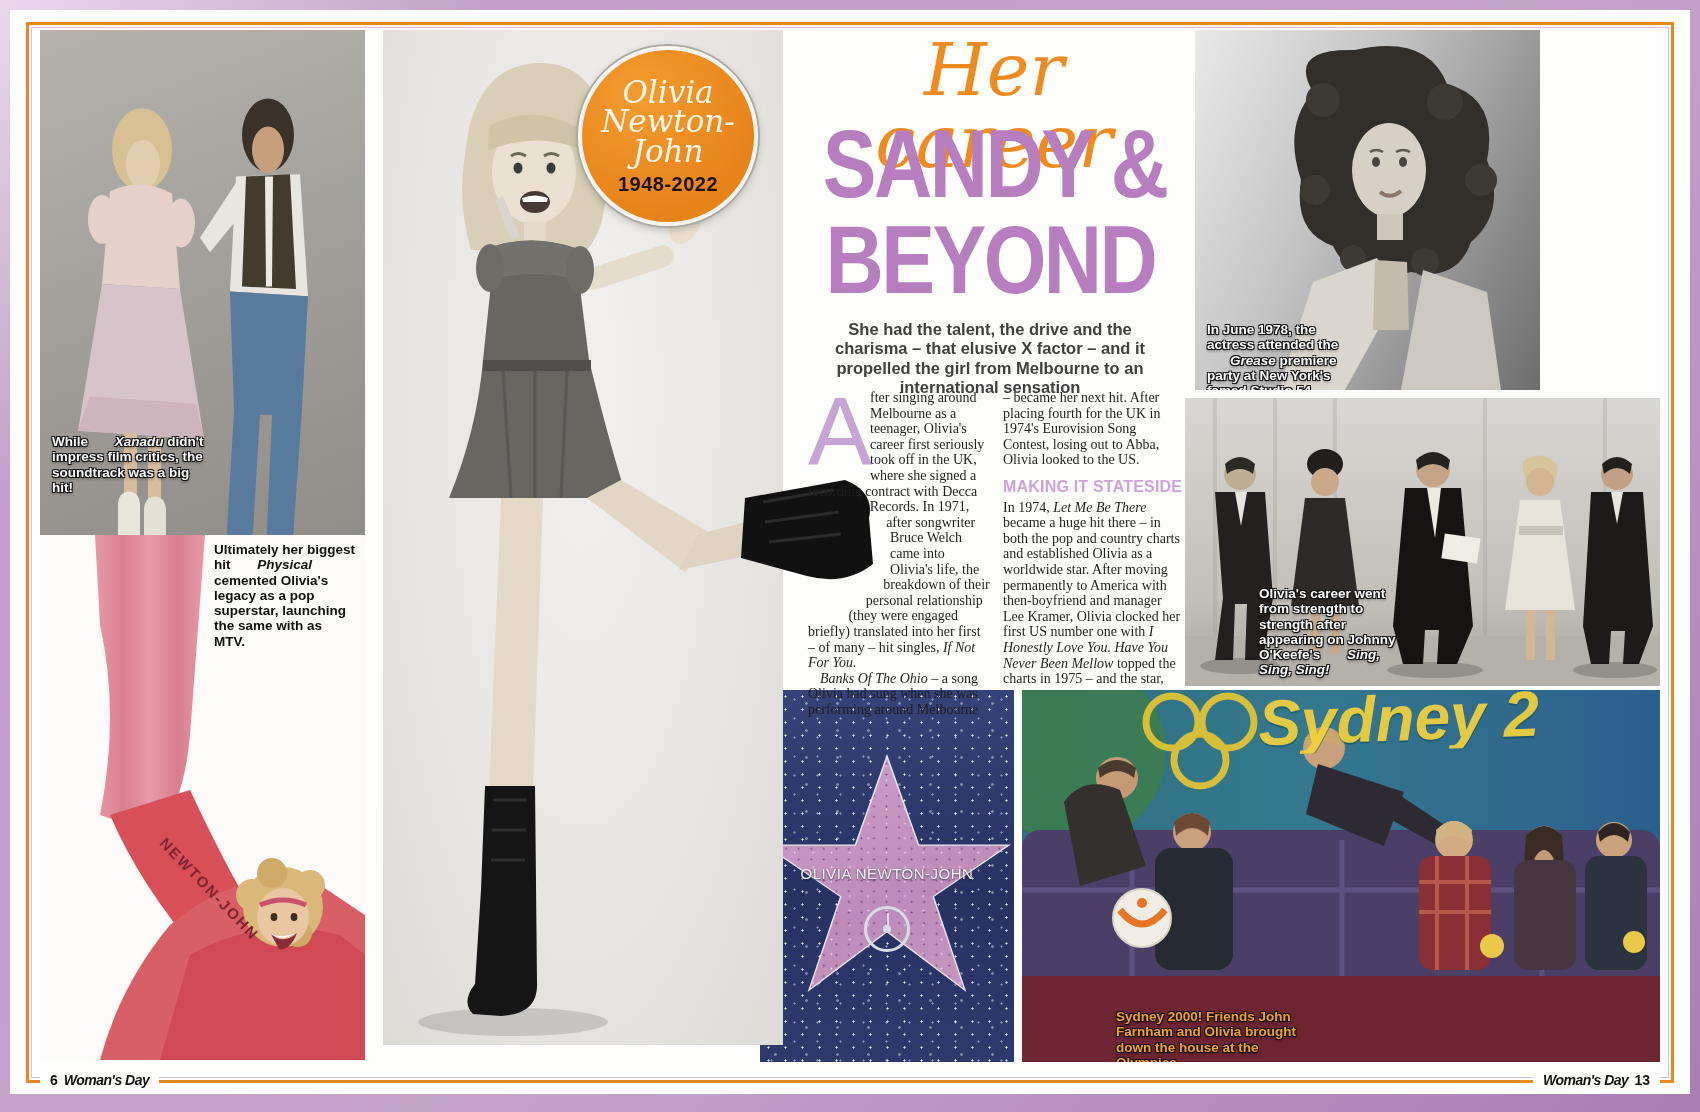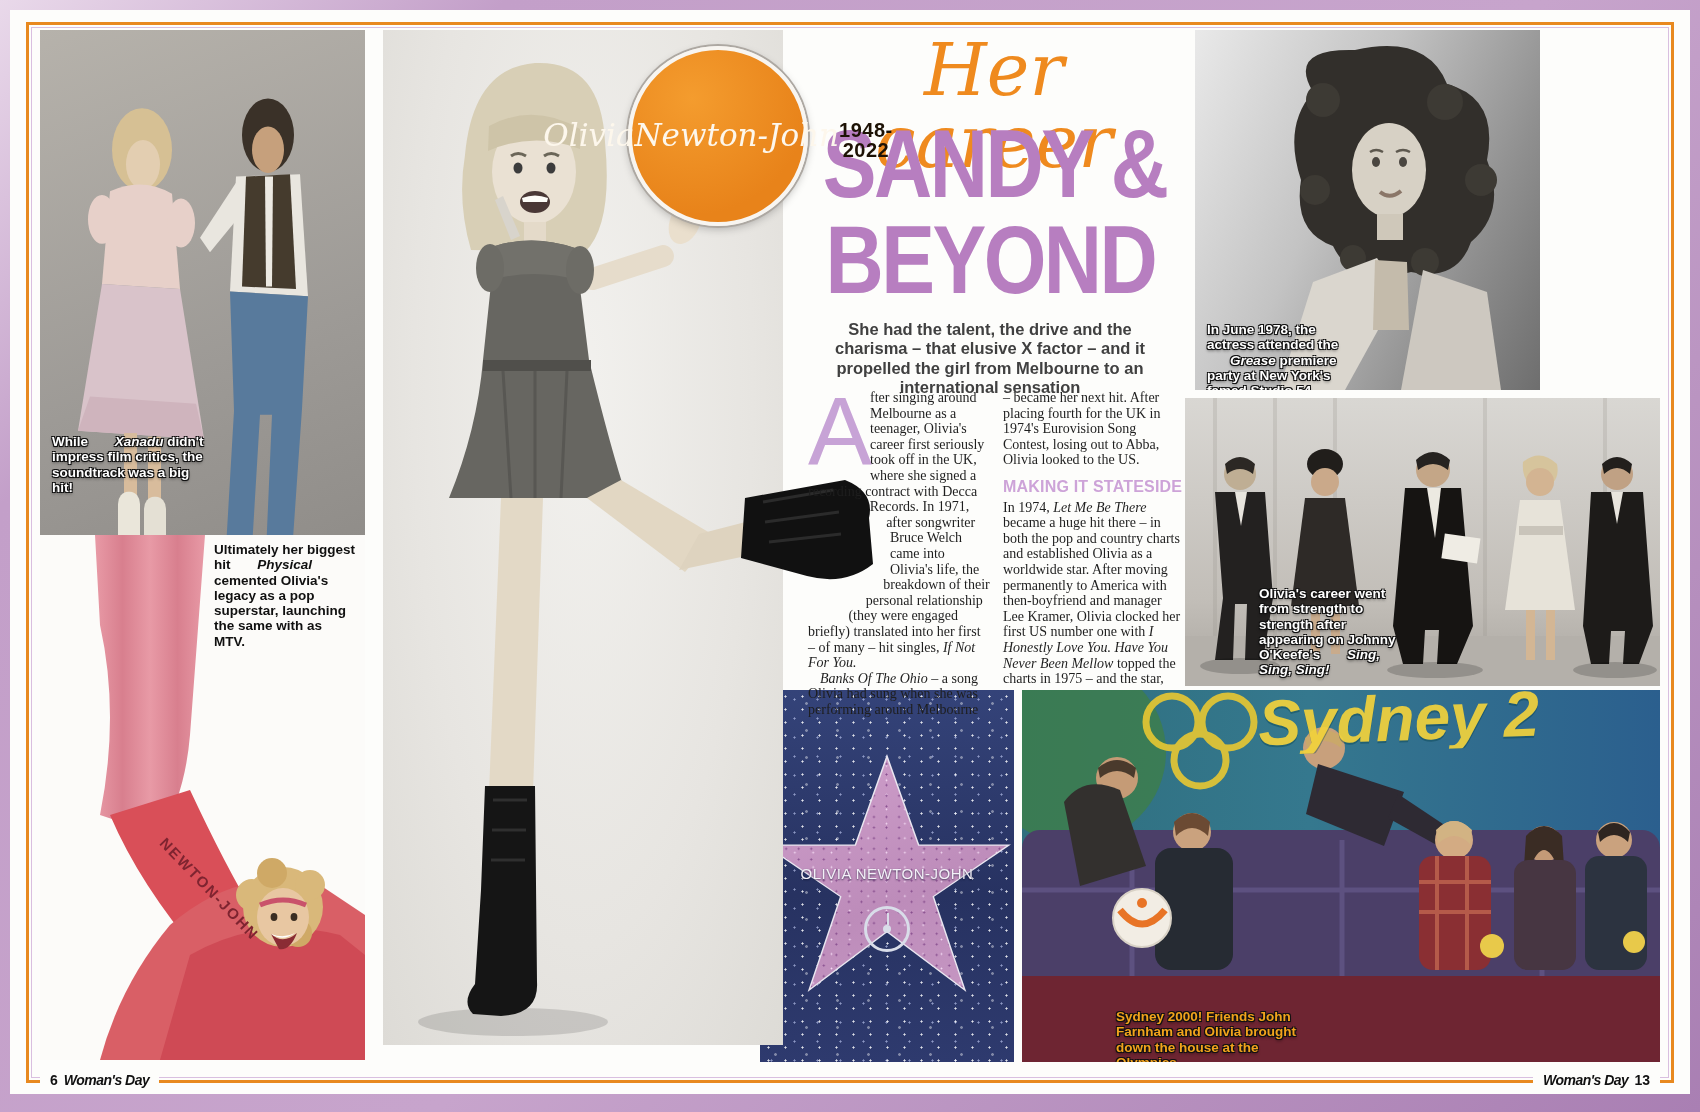--- a/index.html
+++ b/index.html
@@ -17,24 +17,24 @@
 
   
   .cap{position:absolute;font:700 13.5px/1.13 "Liberation Sans",sans-serif;color:#fff;
        text-shadow:-1px -1px 0 #111,1px -1px 0 #111,-1px 1px 0 #111,1px 1px 0 #111,0 2px 3px rgba(0,0,0,.55);
        z-index:6;}
   .cap i{font-style:italic;margin-left:23px;}
   .cap--black{color:#101010;text-shadow:none;}
   .cap--orange{color:#f2a31c;margin-top:13px;}
 
   
-  .badge{position:absolute;left:628px;top:46px;width:172px;height:172px;border-radius:50%;
+  .badge{position:absolute;left:578px;top:46px;width:172px;height:172px;border-radius:50%;
          background:radial-gradient(circle at 35% 28%,#f49c2e,#e8831a 70%);
          border:4px solid #f8f5f0;box-shadow:0 0 0 2px #ada8a2,0 3px 8px rgba(0,0,0,.25);
-         display:flex;flex-direction:row;align-items:center;justify-content:center;z-index:8;text-align:center;}
+         display:flex;flex-direction:column;align-items:center;justify-content:center;z-index:8;text-align:center;}
   .badge .script{font:italic 400 31px/0.95 "DejaVu Serif",serif;color:#fdf7ec;}
   .badge .years{font:800 20px/1 "Liberation Sans",sans-serif;color:#1d1205;margin-top:8px;letter-spacing:.5px;}
 
   
   .kicker{position:absolute;left:798px;top:34px;width:392px;text-align:center;
           font:italic 400 72px/1 "DejaVu Serif",serif;color:#ef8a1e;z-index:4;}
   .title{position:absolute;left:790px;width:400px;text-align:center;color:#b77ec0;
          font:700 96px/1 "Liberation Sans",sans-serif;letter-spacing:-3px;z-index:4;}
   .title span{display:inline-block;transform:scaleX(.84);transform-origin:center;white-space:nowrap;}
   .title--1{top:116px;}

